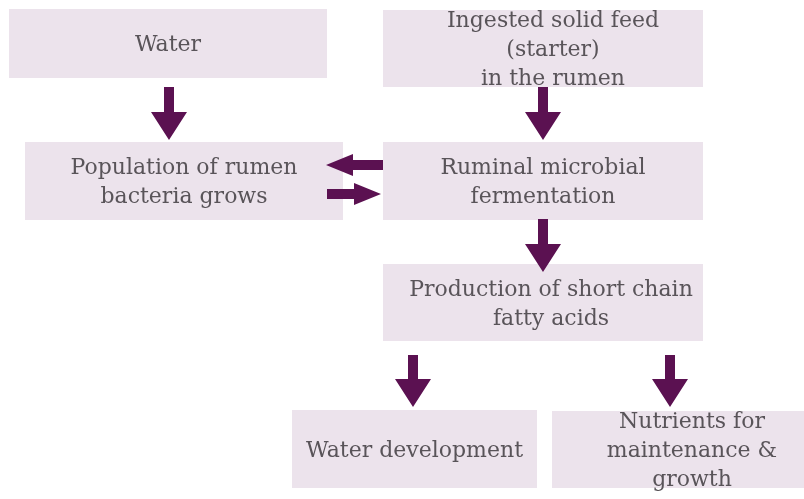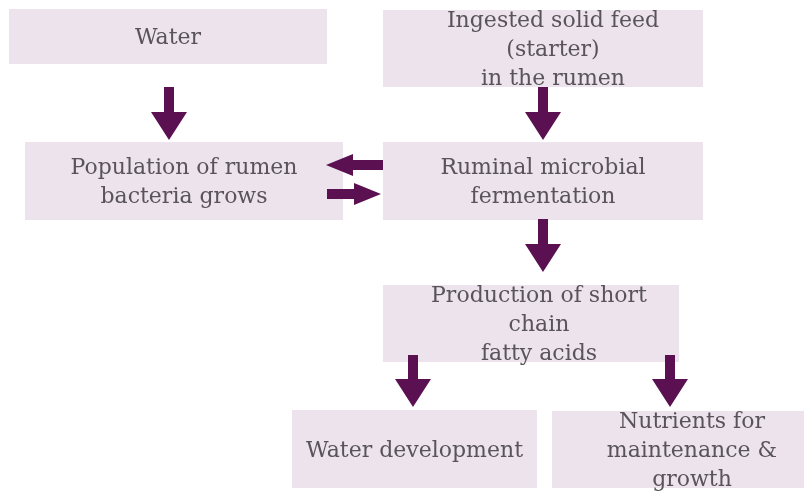--- a/index.html
+++ b/index.html
@@ -26,25 +26,25 @@
     color: var(--text-color);
     display: flex;
     align-items: center;
     justify-content: center;
     text-align: center;
     font-size: 22px;
     line-height: 29px;
     white-space: pre-line;
   }
 
-  #node-water            { left: 9px;   top: 9px;   width: 318px; height: 55px; }
+  #node-water            { left: 9px;   top: 9px;   width: 318px; height: 69px; }
   #node-ingested-feed    { left: 383px; top: 10px;  width: 320px; height: 77px; padding-left: 20px; }
   #node-bacteria         { left: 9px;   top: 142px; width: 318px; height: 78px; margin-left: 16px; }
   #node-fermentation     { left: 383px; top: 142px; width: 320px; height: 78px; }
-  #node-fatty-acids      { left: 383px; top: 285px; width: 296px; height: 77px; padding-left: 16px; }
+  #node-fatty-acids      { left: 383px; top: 264px; width: 320px; height: 77px; padding-left: 16px; }
   #node-rumen-dev        { left: 292px; top: 410px; width: 245px; height: 78px; }
   #node-nutrients        { left: 552px; top: 411px; width: 265px; height: 77px; padding-left: 15px; }
 
   svg.arrows {
     position: absolute;
     left: 0; top: 0;
     width: 804px; height: 499px;
     pointer-events: none;
   }
   svg.arrows polygon { fill: var(--arrow-color); }

